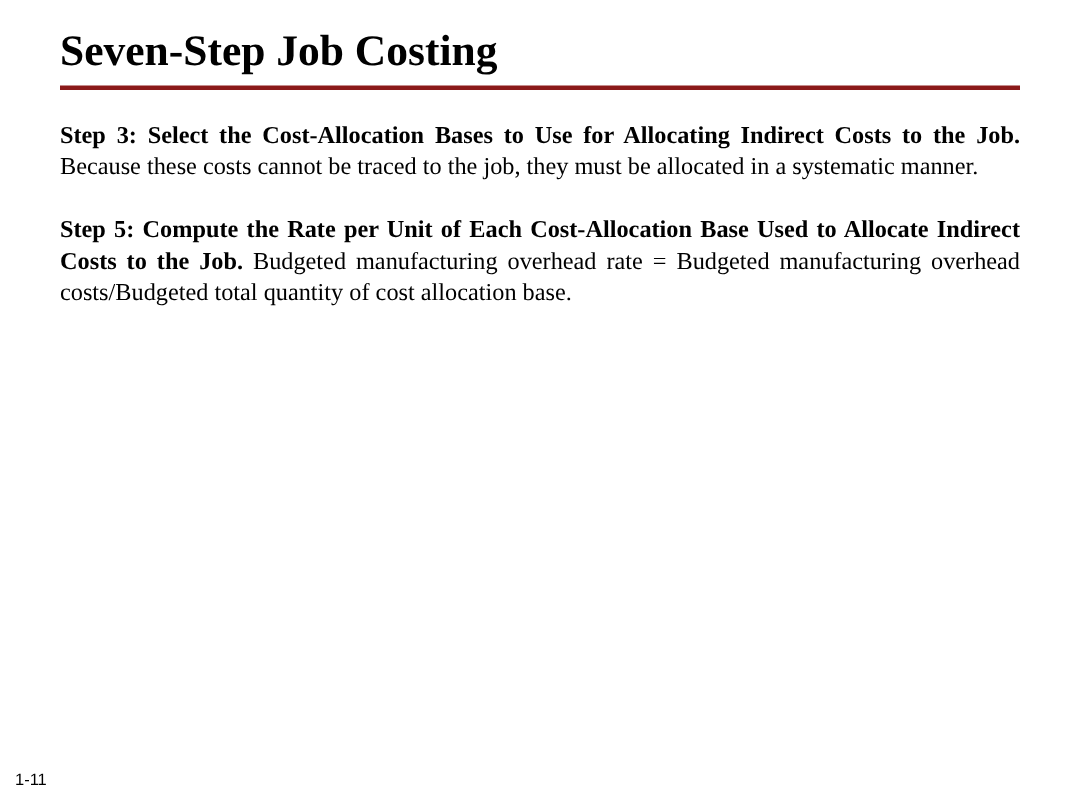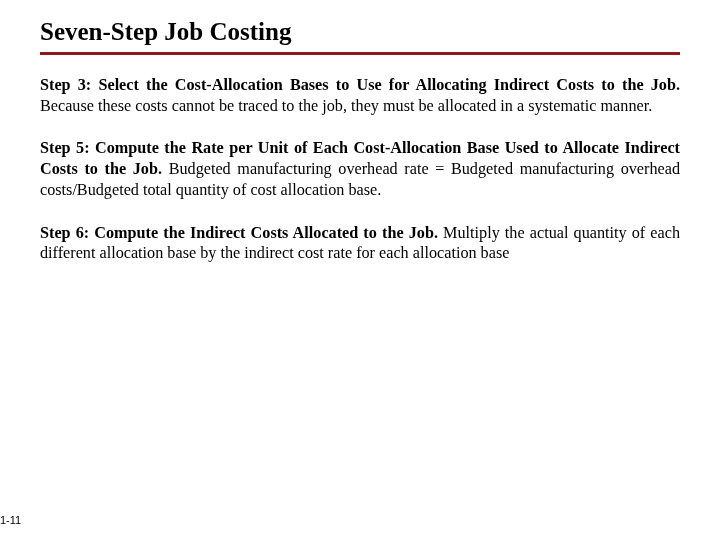--- a/index.html
+++ b/index.html
@@ -10,21 +10,21 @@
     background: #ffffff;
     font-family: "Times New Roman", Times, serif;
     color: #000000;
     position: relative;
     overflow: hidden;
   }
   .slide {
     padding: 18px 40px 0 40px;
   }
   .title {
-    font-size: 25px;
+    font-size: 29px;
     font-weight: bold;
     margin: 0 0 6px 0;
   }
   .rule {
     border: none;
     border-top: 3px solid #8b1a1a;
     margin: 0 0 20px 0;
   }
   .body {
     font-size: 16.2px;
@@ -32,33 +32,32 @@
     text-align: justify;
   }
   .para {
     margin: 0 0 22px 0;
   }
   .bold {
     font-weight: bold;
   }
   .pagenum {
     position: absolute;
-    left: 0;
+    left: 10px;
     bottom: 14px;
     font-family: Arial, Helvetica, sans-serif;
     font-size: 11px;
     color: #000;
   }
 </style>
 </head>
 <body>
 
 <div class="slide">
   <h1 class="title">Seven-Step Job Costing</h1>
   <hr class="rule">
   <div class="body">
     <p class="para"><span class="bold">Step 3: Select the Cost-Allocation Bases to Use for Allocating Indirect Costs to the Job. </span><span>Because these costs cannot be traced to the job, they must be allocated in a systematic manner.</span></p>
     <p class="para"><span class="bold">Step 5: Compute the Rate per Unit of Each Cost-Allocation Base Used to Allocate Indirect Costs to the Job. </span><span>Budgeted manufacturing overhead rate = Budgeted manufacturing overhead costs/Budgeted total quantity of cost allocation base.</span></p>
-    <p class="para"><span class="bold">Step 6: Compute the Indirect Costs Allocated to the Job. </span><span>Multiply the actual quantity of each different allocation base by the indirect cost rate for each allocation base</span></p>
   </div>
 </div>
 
 <div class="pagenum">1-11</div>
 
 </body></html>

